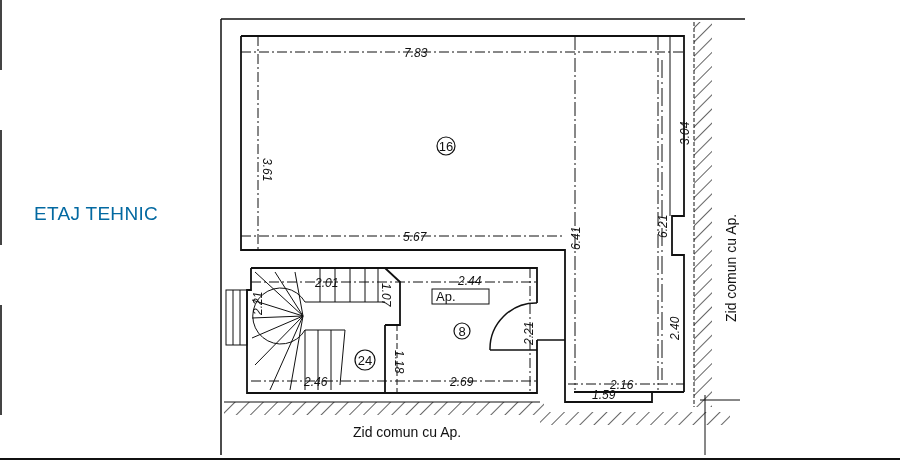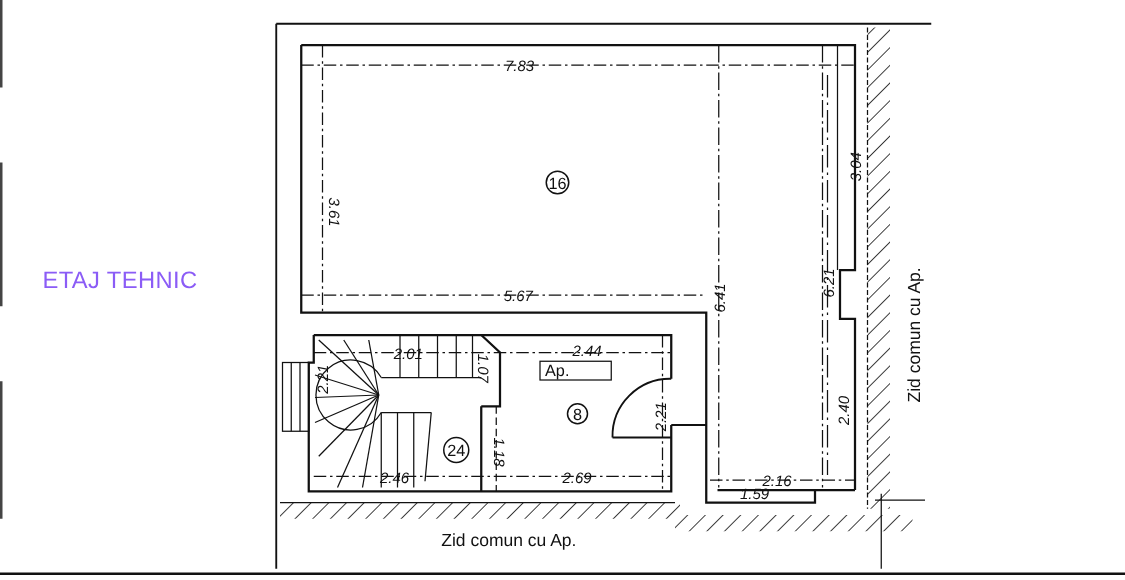--- a/index.html
+++ b/index.html
@@ -1,18 +1,18 @@
 <!DOCTYPE html>
 <html><head>
 <meta charset="utf-8">
 <style>
   html, body { margin: 0; padding: 0; background: #ffffff; }
   body { width: 900px; height: 464px; position: relative; overflow: hidden; font-family: "Liberation Sans", sans-serif; }
   .edge-mark { position: absolute; left: 0; width: 2px; background: #444; }
-  .title { position: absolute; left: 34px; top: 214px; font-size: 19px; color: #8b5cf6; letter-spacing: 0.3px; }
+  .title { position: absolute; left: 34px; top: 203px; font-size: 19px; color: #0369a1; letter-spacing: 0.3px; }
   svg { position: absolute; left: 0; top: 0; }
   .dim { font-family: "Liberation Sans", sans-serif; font-style: italic; font-size: 12px; fill: #111; }
   .lbl { font-family: "Liberation Sans", sans-serif; font-size: 13px; fill: #111; }
   .wall-lbl { font-family: "Liberation Sans", sans-serif; font-size: 14px; fill: #111; }
 </style>
 </head>
 <body>
 
 <div class="edge-mark" style="top:0;height:70px;"></div>
 <div class="edge-mark" style="top:130px;height:115px;"></div>

